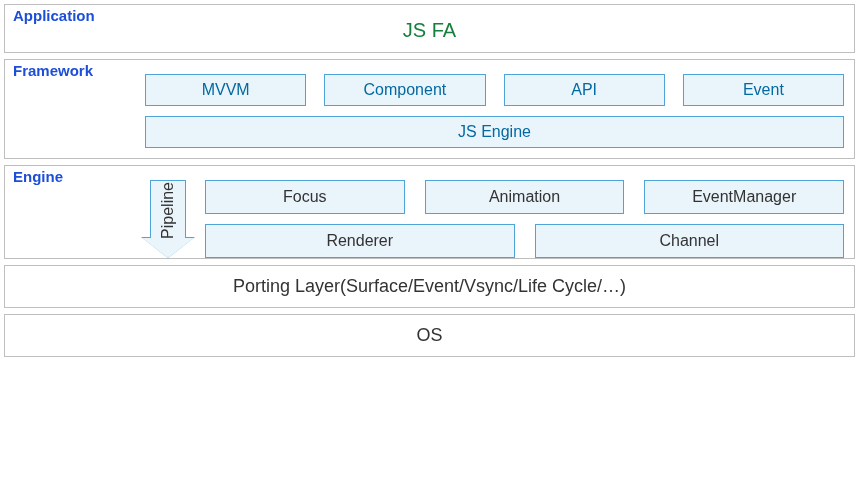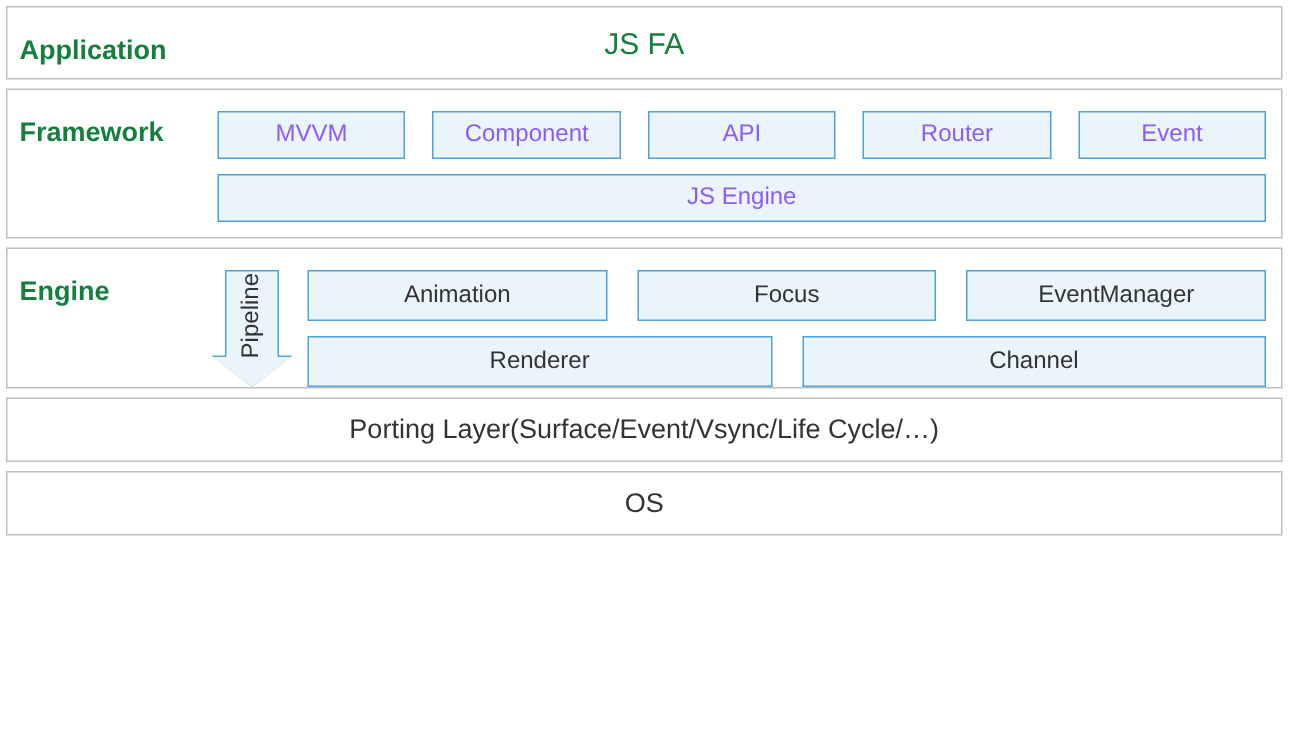--- a/index.html
+++ b/index.html
@@ -13,23 +13,22 @@
     border: 1px solid #bfbfbf;
     margin-bottom: 6px;
     position: relative;
     padding: 6px 10px;
   }
   .layer-label {
     position: absolute;
     top: 2px;
     left: 8px;
     font-weight: bold;
-    font-size: 18px;
-    color: #15803d;
-    margin-top: 16px;
+    font-size: 15px;
+    color: #1d4ed8;
   }
   .layer-center-title {
     text-align: center;
     font-size: 20px;
     color: #15803d;
     padding: 8px 0 4px 0;
   }
   .framework-content {
     margin-left: 130px;
     padding-top: 8px;
@@ -37,21 +36,21 @@
   .row {
     display: flex;
     gap: 18px;
     margin-bottom: 10px;
   }
   .box {
     background: #eaf4fb;
     border: 1px solid #4fa3d9;
     text-align: center;
     font-size: 16px;
-    color: #8b5cf6;
+    color: #0369a1;
     padding: 6px 0;
     flex: 1;
   }
   .box-wide {
     flex: 1;
   }
   .engine-content {
     display: flex;
     align-items: stretch;
     margin-left: 130px;
@@ -139,42 +138,41 @@
   <div class="layer-center-title">JS FA</div>
 </div>
 
 <div class="layer" style="padding-bottom:10px;">
   <div class="layer-label">Framework</div>
   <div class="framework-content">
     <div class="row">
       <div class="box">MVVM</div>
       <div class="box">Component</div>
       <div class="box">API</div>
-      <div class="box">Router</div>
       <div class="box">Event</div>
     </div>
     <div class="row" style="margin-bottom:0;align-items:center;">
       <div class="box box-wide">JS Engine</div>
     </div>
   </div>
 </div>
 
 <div class="layer" style="padding-bottom:0;">
   <div class="layer-label">Engine</div>
   <div class="engine-content">
     <div class="pipeline-arrow">
       <div class="arrow-shaft">
         <span class="pipeline-label">Pipeline</span>
       </div>
       <div class="arrow-head"></div>
     </div>
     <div class="engine-grid">
       <div class="engine-row">
+        <div class="engine-box">Focus</div>
         <div class="engine-box">Animation</div>
-        <div class="engine-box">Focus</div>
         <div class="engine-box">EventManager</div>
       </div>
       <div class="engine-row">
         <div class="engine-box">Renderer</div>
         <div class="engine-box">Channel</div>
       </div>
     </div>
   </div>
 </div>
 

